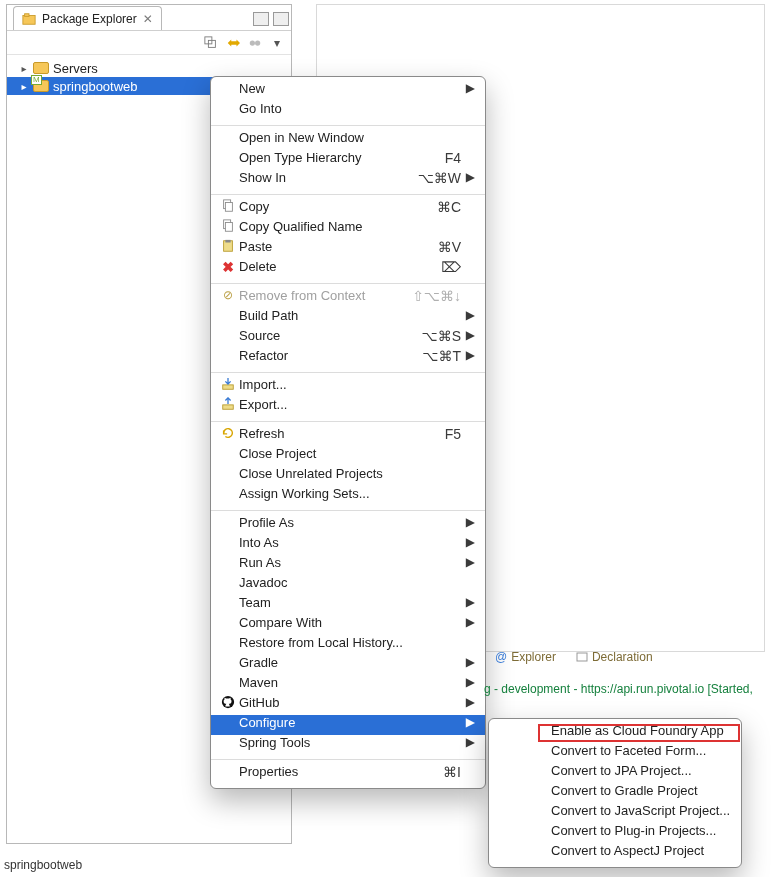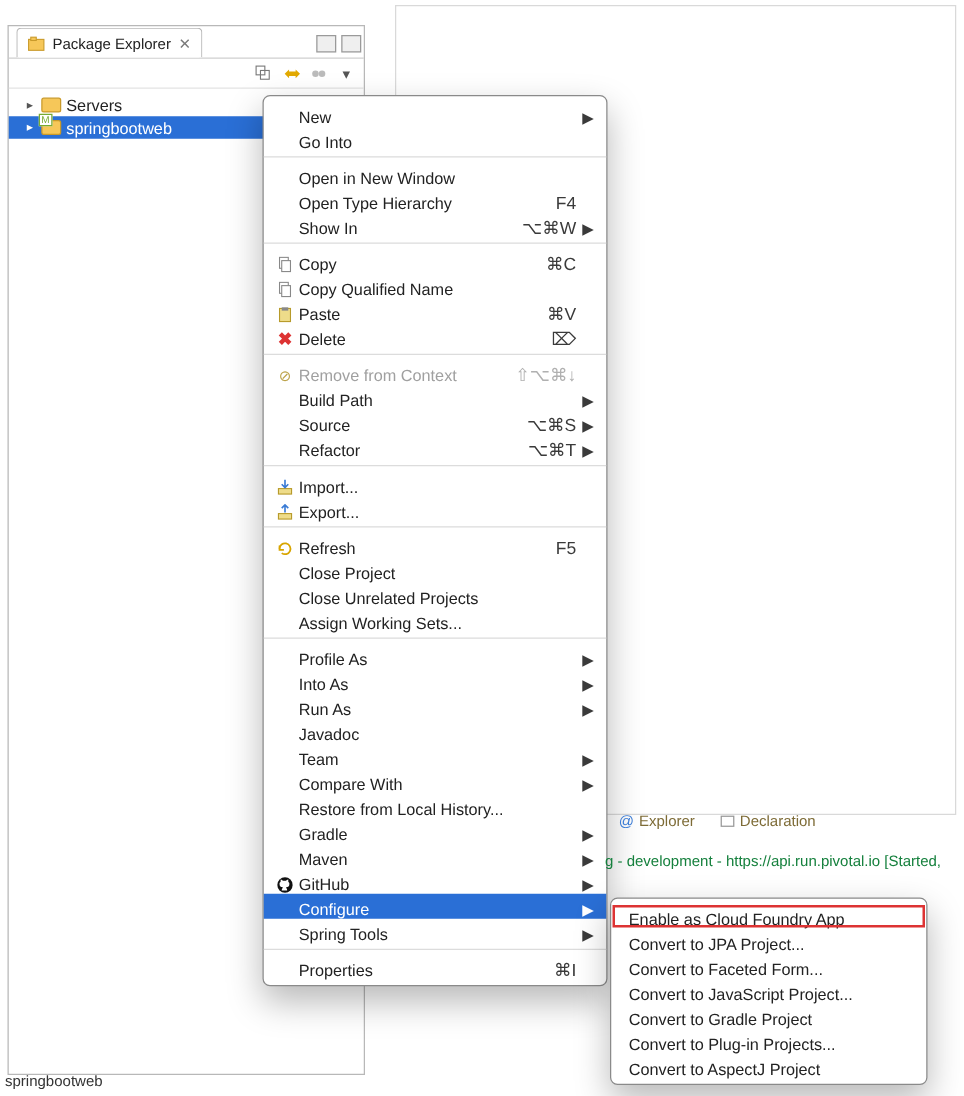--- a/index.html
+++ b/index.html
@@ -1,20 +1,20 @@
 <!DOCTYPE html>
 <html><head>
 <meta charset="utf-8">
 <style>
   * { box-sizing: border-box; font-family: "Lucida Grande", "Helvetica Neue", Arial, sans-serif; }
   body { margin:0; background:#fff; width:771px; height:877px; position:relative; font-size:13px; color:#222; }
 
   
   .panel {
-    position:absolute; left:6px; top:20px; width:286px; height:840px;
+    position:absolute; left:6px; top:4px; width:286px; height:840px;
     border:1px solid #b8b8b8; background:#fff;
   }
   .tabbar { height:26px; border-bottom:1px solid #cfcfcf; display:flex; align-items:flex-end; padding-left:6px; }
   .tab {
     display:flex; align-items:center; gap:6px; height:24px;
     padding:0 8px;
     border:1px solid #b8b8b8; border-bottom:none;
     border-top-left-radius:4px; border-top-right-radius:4px;
     background:#fff; font-size:12px;
   }
@@ -41,21 +41,21 @@
   }
 
   
   .menu {
     position:absolute; left:210px; top:76px; width:276px;
     background:#fff; border:1px solid #8a8a8a; border-radius:6px;
     box-shadow:0 12px 28px rgba(0,0,0,.28);
     padding:4px 0;
   }
   .mi {
-    display:flex; align-items:flex-end; height:20px;
+    display:flex; align-items:flex-start; height:20px;
     padding:0 10px 0 6px; position:relative;
   }
   .mi .ico { width:22px; display:flex; align-items:center; justify-content:center; font-size:12px; }
   .mi .lbl { flex:1; white-space:nowrap; }
   .mi .acc { font-size:14px; color:#3a3a3a; min-width:46px; text-align:right; }
   .mi .sub { width:14px; text-align:right; font-size:12px; color:#3a3a3a; }
   .mi.sel { background:#2a6fd6; color:#fff; }
   .mi.sel .acc, .mi.sel .sub { color:#fff; }
   .mi.disabled { color:#a0a0a0; }
   .mi.disabled .acc, .mi.disabled .sub { color:#b0b0b0; }
@@ -66,21 +66,21 @@
   .i-yellow{color:#d8a500;}
   .i-grey{color:#7a7a7a;}
 
   
   .submenu {
     position:absolute; left:488px; top:718px; width:254px;
     background:#fff; border:1px solid #8a8a8a; border-radius:6px;
     box-shadow:0 12px 28px rgba(0,0,0,.28);
     padding:4px 0;
   }
-  .submenu .mi { padding:0 12px 0 14px; }
+  .submenu .mi { padding:0 12px 0 14px;margin-left:48px; }
   .submenu .mi.hl { outline:2px solid #d33; outline-offset:-3px; }
 
   
   .bg-tabs {
     position:absolute; left:495px; top:650px; font-size:12px; color:#7d6b36;
     display:flex; gap:20px; align-items:center;
   }
   .bg-tabs .it{display:flex; gap:4px; align-items:center;}
   .bg-status {
     position:absolute; left:484px; top:682px; font-size:12px; color:#15803d; white-space:nowrap;
@@ -390,30 +390,30 @@
       <span class="acc">⌘I</span>
       <span class="sub"></span>
     </div>
   </div>
 
 <div class="submenu" id="sub">
     <div class="mi hl">
       <span class="lbl">Enable as Cloud Foundry App</span>
     </div>
     <div class="mi">
+      <span class="lbl">Convert to Faceted Form...</span>
+    </div>
+    <div class="mi">
       <span class="lbl">Convert to JPA Project...</span>
     </div>
     <div class="mi">
-      <span class="lbl">Convert to Faceted Form...</span>
+      <span class="lbl">Convert to Gradle Project</span>
     </div>
     <div class="mi">
       <span class="lbl">Convert to JavaScript Project...</span>
-    </div>
-    <div class="mi">
-      <span class="lbl">Convert to Gradle Project</span>
     </div>
     <div class="mi">
       <span class="lbl">Convert to Plug-in Projects...</span>
     </div>
     <div class="mi">
       <span class="lbl">Convert to AspectJ Project</span>
     </div>
   </div>
 
 <div class="bg-tabs">

